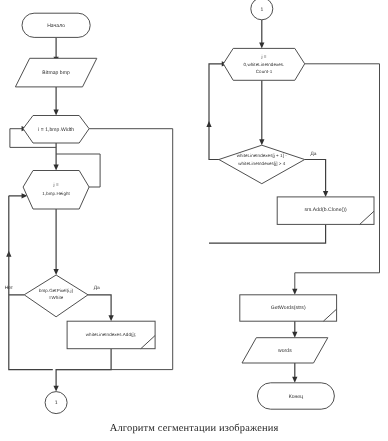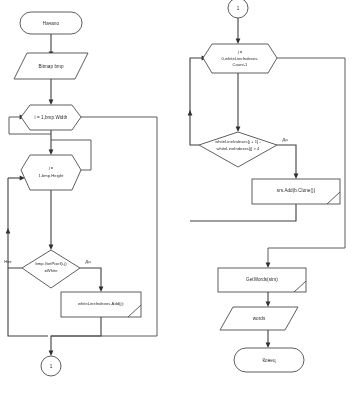--- a/index.html
+++ b/index.html
@@ -198,14 +198,15 @@
     <text class="node-text" x="262" y="280">GetWords(strs)</text>
 
     <polygon class="shape-stroke" points="233,307 298,307 285,330 220,330"></polygon>
     <text class="node-text" x="259" y="318.5">words</text>
 
     <rect class="shape-stroke" x="234" y="348" width="70" height="24" rx="12" ry="12"></rect>
     <text class="node-text" x="269" y="360.5">Конец</text>
 
   </svg>
 
+  <div class="caption">Алгоритм сегментации изображения</div>
 
 </div>
 
 </body></html>

